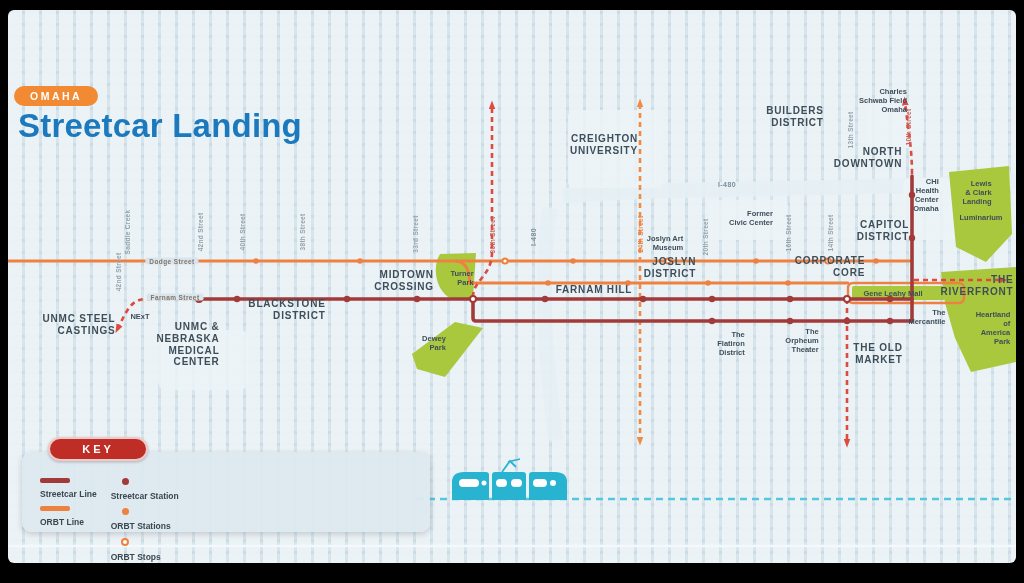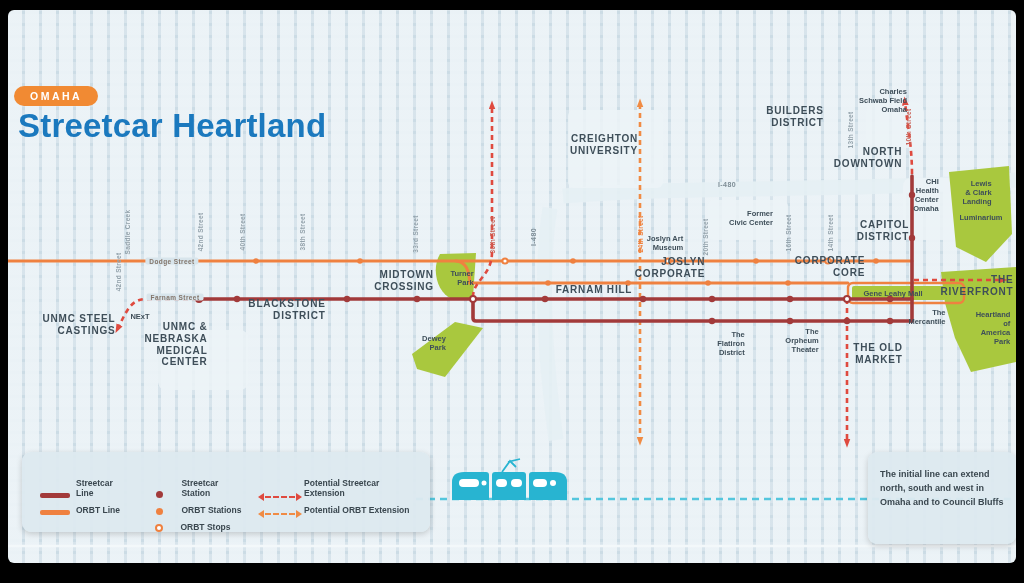--- a/index.html
+++ b/index.html
@@ -47,21 +47,21 @@
   
   .pill{position:absolute;background:var(--badge_red);color:#fff;font-weight:bold;letter-spacing:3px;
     text-align:center;border-radius:13px;border:2px solid rgba(255,255,255,.75);
     box-shadow:0 1px 3px rgba(0,0,0,.25);z-index:6;}
   
   #legend{position:absolute;left:14px;top:442px;width:408px;height:80px;background:rgba(221,233,239,.96);
     border-radius:9px;box-shadow:0 2px 6px rgba(0,0,0,.18);z-index:5;}
   #key-badge{left:40px;top:427px;width:96px;height:20px;font-size:11px;line-height:20px;}
   #legend-cols{display:flex;gap:14px;padding:26px 10px 0 18px;}
   .leg-col{display:flex;flex-direction:column;gap:7px;}
-  .leg-row{display:flex;align-items:flex-end;gap:6px;font-size:8.5px;font-weight:bold;color:#3a474f;}
+  .leg-row{display:flex;align-items:flex-start;gap:6px;font-size:8.5px;font-weight:bold;color:#3a474f;flex-direction:column;}
   .leg-line{width:30px;height:5px;border-radius:2px;background:currentColor;flex:none;}
   .leg-dot{width:7px;height:7px;border-radius:50%;background:currentColor;flex:none;margin:0 12px 0 11px;}
   .leg-ring{width:4px;height:4px;border-radius:50%;background:#fff;border:2px solid currentColor;flex:none;margin:0 11px 0 10px;}
   .leg-arrow{position:relative;width:30px;height:0;border-top:2px dashed currentColor;flex:none;margin:0 3px;}
   .leg-arrow::before,.leg-arrow::after{content:"";position:absolute;top:-5px;width:0;height:0;
     border-top:4px solid transparent;border-bottom:4px solid transparent;}
   .leg-arrow::before{left:-7px;border-right:6px solid currentColor;}
   .leg-arrow::after{right:-7px;border-left:6px solid currentColor;}
   .leg-label{color:#3a474f;}
   
@@ -173,31 +173,31 @@
   <div id="labels">
       <div class="maplabel district" style="left: 596px; top: 135px;">CREIGHTON
 UNIVERSITY</div>
       <div class="maplabel district" style="left: 787px; top: 107px;">BUILDERS
 DISTRICT</div>
       <div class="maplabel district" style="left: 860px; top: 148px;">NORTH
 DOWNTOWN</div>
       <div class="maplabel district" style="left: 875px; top: 221px;">CAPITOL
 DISTRICT</div>
       <div class="maplabel district" style="left: 662px; top: 258px;">JOSLYN
-CORPORATE</div>
+DISTRICT</div>
       <div class="maplabel district" style="left: 822px; top: 257px;">CORPORATE
 CORE</div>
       <div class="maplabel district" style="left: 396px; top: 271px;">MIDTOWN
 CROSSING</div>
       <div class="maplabel district" style="left: 586px; top: 280px;">FARNAM HILL</div>
       <div class="maplabel district" style="left: 279px; top: 300px;">BLACKSTONE
 DISTRICT</div>
       <div class="maplabel district" style="left: 71px; top: 315px;">UNMC STEEL
 CASTINGS</div>
-      <div class="maplabel district" style="left: 168px; top: 335px;">UNMC &amp;
+      <div class="maplabel district" style="left: 180px; top: 335px;">UNMC &amp;
 NEBRASKA
 MEDICAL
 CENTER</div>
       <div class="maplabel district" style="left: 870px; top: 344px;">THE OLD
 MARKET</div>
       <div class="maplabel district" style="left: 969px; top: 276px;">THE
 RIVERFRONT</div>
       <div class="maplabel place" style="left: 875px; top: 90px;">Charles
 Schwab Field
 Omaha</div>
@@ -244,23 +244,24 @@
       <div class="maplabel street" style="left: 842px; top: 120px;">13th Street</div>
       <div class="maplabel street" style="left: 900px; top: 117px; color: rgb(201, 96, 85);">10th Street</div>
       <div class="maplabel road gap" style="left: 164px; top: 251px;">Dodge Street</div>
       <div class="maplabel road gap" style="left: 167px; top: 287px;">Farnam Street</div>
       <div class="maplabel road i480" style="left: 719px; top: 174px;">I-480</div>
       <div class="maplabel road vertical i480" style="left: 525px; top: 227px;">I-480</div>
     </div>
 
   <div id="title-block">
     <div id="omaha-badge">OMAHA</div>
-    <div id="main-title">Streetcar Heartland</div>
+    <div id="main-title">Streetcar Landing</div>
   </div>
 
+  <div class="pill" id="key-badge">KEY</div>
   <div id="legend">
     <div id="legend-cols">
       <div class="leg-col" id="leg-lines">
           <div class="leg-row" style="color: rgb(162, 58, 58);">
             <span class="leg-line"></span>
             <span class="leg-label">Streetcar Line</span>
           </div>
           <div class="leg-row" style="color: rgb(239, 129, 64);">
             <span class="leg-line"></span>
             <span class="leg-label">ORBT Line</span>
@@ -273,30 +274,17 @@
           </div>
           <div class="leg-row" style="color: rgb(239, 129, 64);">
             <span class="leg-dot"></span>
             <span class="leg-label">ORBT Stations</span>
           </div>
           <div class="leg-row" style="color: rgb(239, 129, 64);">
             <span class="leg-ring"></span>
             <span class="leg-label">ORBT Stops</span>
           </div>
         </div>
-      <div class="leg-col" id="leg-ext">
-          <div class="leg-row" style="color: rgb(223, 74, 63);">
-            <span class="leg-arrow"></span>
-            <span class="leg-label">Potential Streetcar Extension</span>
-          </div>
-          <div class="leg-row" style="color: rgb(240, 139, 68);">
-            <span class="leg-arrow"></span>
-            <span class="leg-label">Potential ORBT Extension</span>
-          </div>
-        </div>
     </div>
   </div>
 
-  <div id="ext-box">
-    <div id="ext-text">The initial line can extend north, south and west in Omaha and to Council Bluffs</div>
-  </div>
 
 </div>
 
 </body></html>

